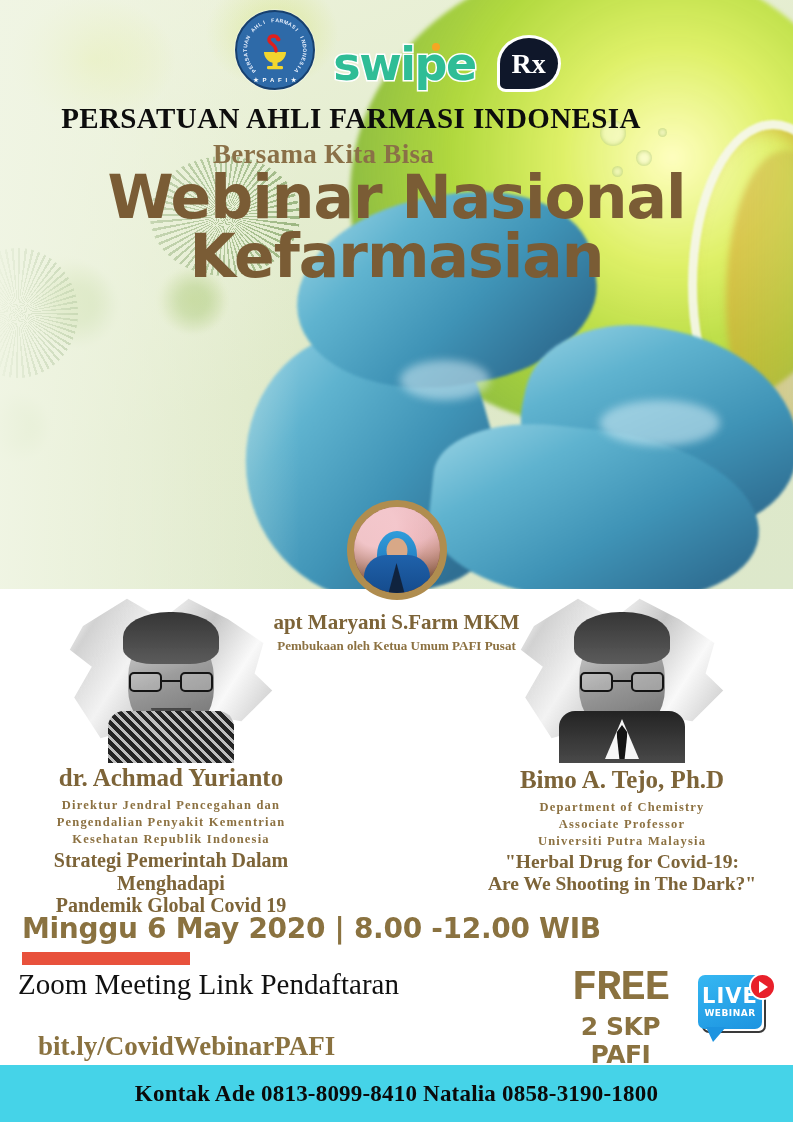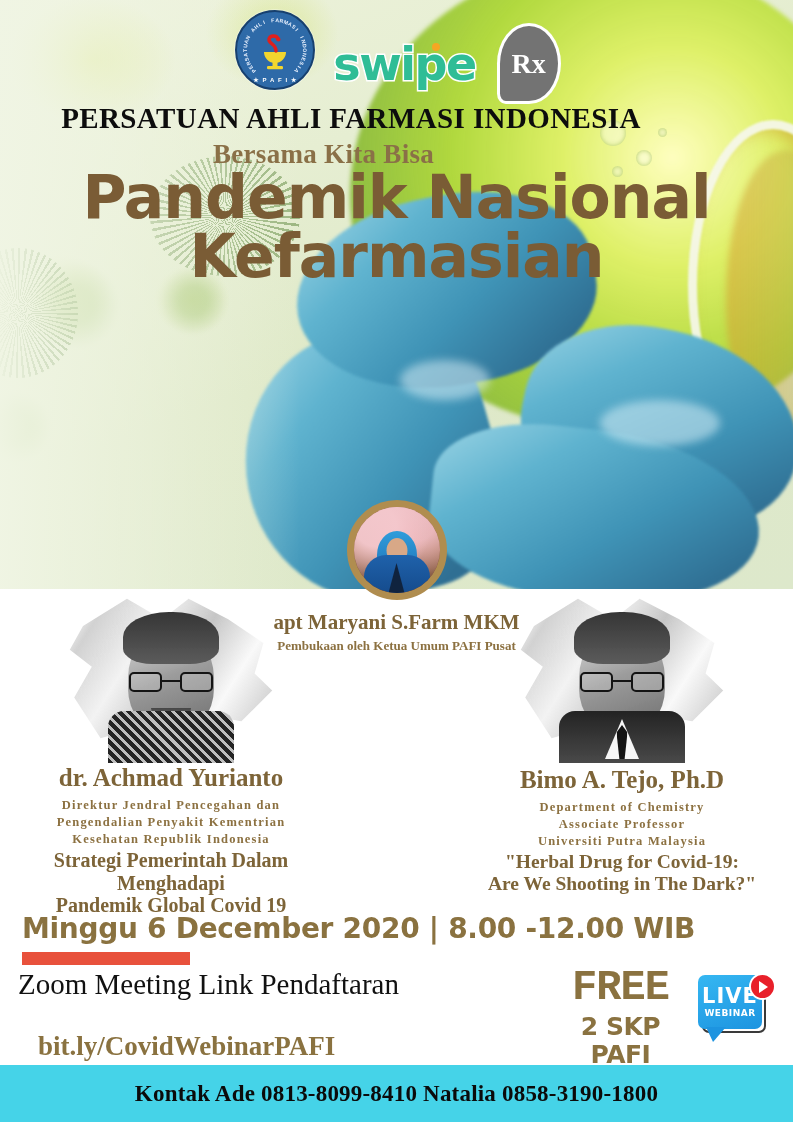--- a/index.html
+++ b/index.html
@@ -107,22 +107,22 @@
     font-size:46px; font-weight:bold; color:#2fbd96; letter-spacing:-1.5px;
     line-height:1; position:relative;
     -webkit-text-stroke:3px #ffffff; paint-order:stroke fill;
     font-family:"DejaVu Sans", sans-serif;
   }
   .swipe-dot {
     position:absolute; width:8px; height:8px; border-radius:50%;
     background:#f5a623; right:36px; top:2px;
   }
   .rx-bubble {
-    position:relative; width:58px; height:75px; border-radius:50% 50% 50% 10%;
-    background:#737373; display:flex; align-items:center; justify-content:center;
+    position:relative; width:58px; height:51px; border-radius:50% 50% 50% 10%;
+    background:#0f172a; display:flex; align-items:center; justify-content:center;
     box-shadow:0 0 0 3px #ffffff;
   }
   .rx-bubble span { color:#fff; font-size:28px; font-weight:bold; font-family:"Liberation Serif", serif; }
 
   
   .org-name {
     position:absolute; left:0; top:102px; width:702px; text-align:center;
     font-family:"Liberation Serif", serif; font-weight:bold;
     font-size:29px; letter-spacing:.4px; color:#0d0d0d;
   }
@@ -428,21 +428,21 @@
       </div>
       <div class="rx-bubble">
         <span>Rx</span>
       </div>
     </div>
   </div>
 
   <div class="org-name">PERSATUAN AHLI FARMASI INDONESIA</div>
   <div class="tagline">Bersama Kita Bisa</div>
   <div class="main-title">
-    <span>Pandemik Nasional</span>
+    <span>Webinar Nasional</span>
     <span class="l2">Kefarmasian</span>
   </div>
 
   <div class="center-speaker">
     <div class="cs-photo">
       <div class="cs-sky"></div>
       <div class="cs-hijab"></div>
       <div class="cs-face"></div>
       <div class="cs-body"></div>
       <div class="cs-collar"></div>
@@ -499,21 +499,21 @@
       <div>Department of Chemistry</div>
       <div>Associate Professor</div>
       <div>Universiti Putra Malaysia</div>
     </div>
     <div class="sp-topic">
       <div>"Herbal Drug for Covid-19:</div>
       <div>Are We Shooting in The Dark?"</div>
     </div>
   </div>
 
-  <div class="date-line">Minggu  6 December  2020 | 8.00 -12.00 WIB</div>
+  <div class="date-line">Minggu  6 May  2020 | 8.00 -12.00 WIB</div>
   <div class="red-bar"></div>
   <div class="zoom-line">Zoom Meeting  Link  Pendaftaran</div>
   <div class="bitly">bit.ly/CovidWebinarPAFI</div>
 
   <div class="free-block">
     <div class="free-word">FREE</div>
     <div class="skp-word">2 SKP PAFI</div>
   </div>
 
   <div class="live-badge">

